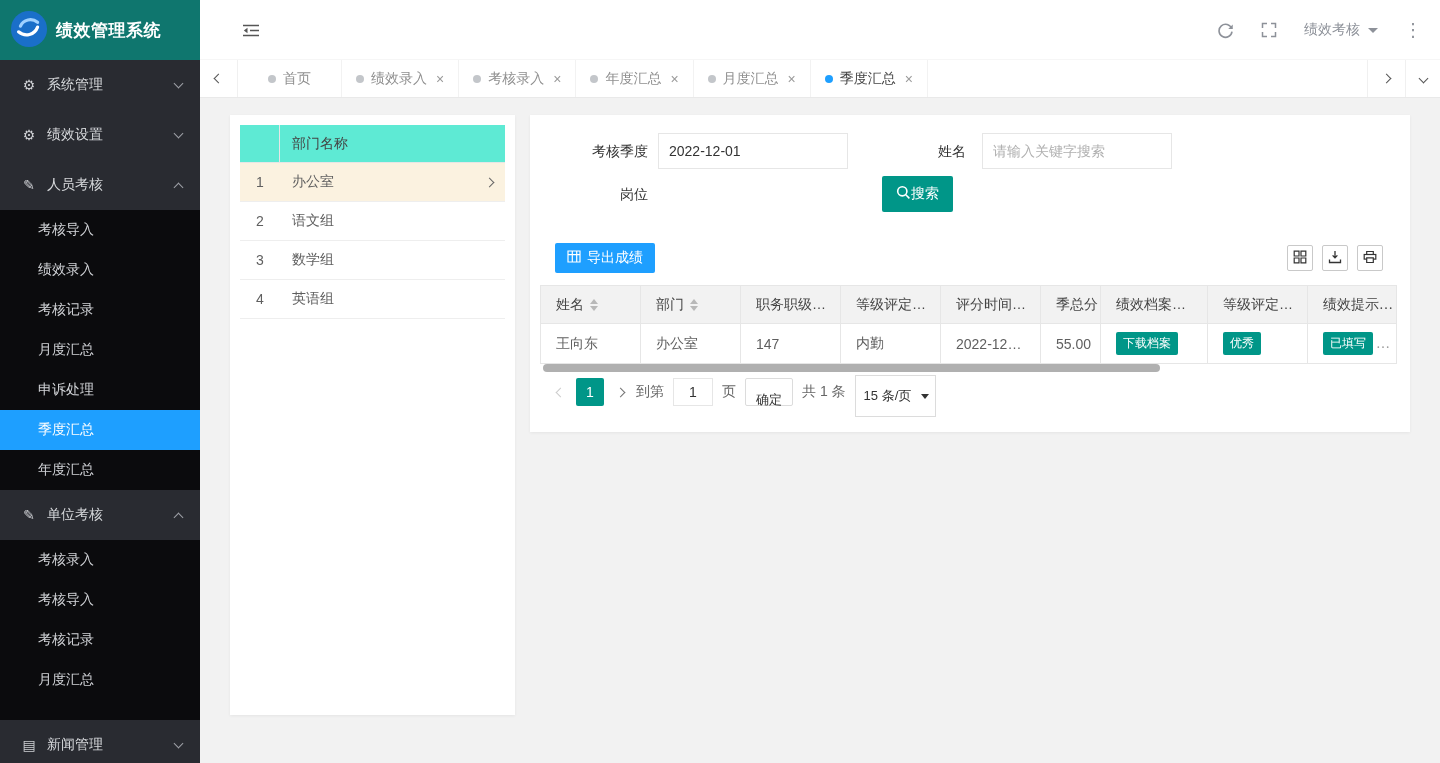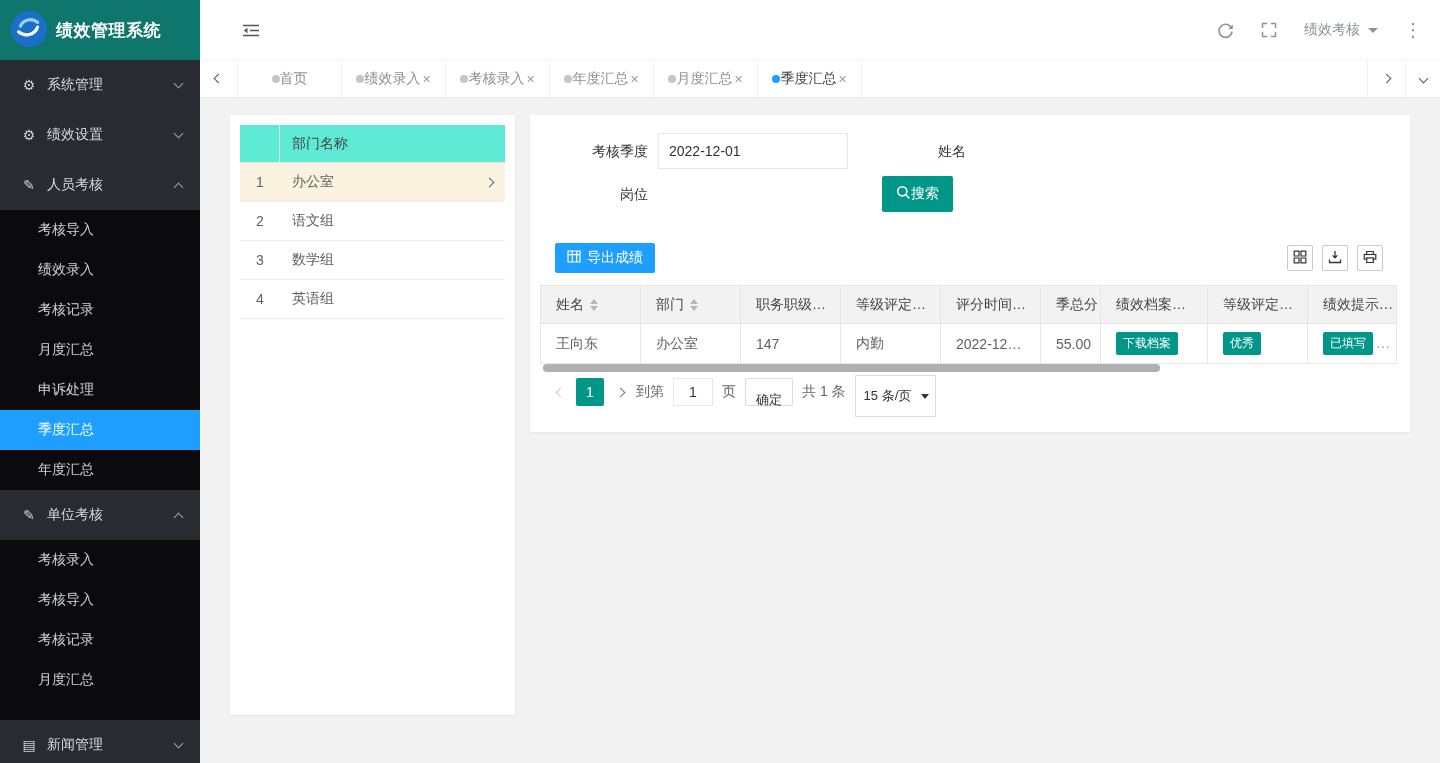--- a/index.html
+++ b/index.html
@@ -36,21 +36,21 @@
   .tb-icon { width:18px; height:18px; display:flex; align-items:center; justify-content:center; cursor:pointer; }
   .role-menu { display:flex; align-items:center; gap:8px; font-size:14px; cursor:pointer; color:#8d9199; }
   .more { font-size:18px; line-height:1; cursor:pointer; }
 
   
   .tabbar { position:absolute; left:200px; top:60px; width:1240px; height:38px; background:#fff; border-bottom:1px solid #e9e9e9; display:flex; }
   .tab-nav { width:38px; height:100%; display:flex; align-items:center; justify-content:center; color:#555; border-right:1px solid #f0f0f0; cursor:pointer; flex:0 0 auto; }
   .tab-nav.right { margin-left:auto; border-right:none; border-left:1px solid #f0f0f0; }
   .tab-nav.down { width:35px; border-right:none; border-left:1px solid #f0f0f0; }
   .tabs { display:flex; overflow:hidden; flex:0 1 auto; }
-  .tab { display:flex; align-items:center; justify-content:center; min-width:104px; padding:0 14px; border-right:1px solid #f2f2f2; color:#8f8f8f; font-size:14px; cursor:pointer; white-space:nowrap; }
+  .tab { display:flex; align-items:center; justify-content:center; gap:7px; min-width:104px; padding:0 14px; border-right:1px solid #f2f2f2; color:#8f8f8f; font-size:14px; cursor:pointer; white-space:nowrap; }
   .tab .dot { width:8px; height:8px; border-radius:50%; background:#c3c6ca; flex:0 0 auto; }
   .tab.active { color:#444; }
   .tab.active .dot { background:#1e9fff; }
   .tab .x { color:#9a9a9a; font-size:14px; margin-left:2px; }
 
   
   .main { position:absolute; left:200px; top:98px; width:1240px; height:665px; background:#f2f2f2; }
   .card { position:absolute; background:#fff; box-shadow:0 1px 3px rgba(0,0,0,.06); }
 
   
@@ -268,20 +268,21 @@
         <div class="c-idx">4</div>
         <div class="c-name">英语组</div>
       </div>
     </section>
 
     <section class="card content-card">
 
       <div class="flabel lab-quarter">考核季度</div>
       <input class="finput inp-quarter" value="2022-12-01" style="">
       <div class="flabel lab-name">姓名</div>
+      <input class="finput inp-name" placeholder="请输入关键字搜索" style="">
       <div class="flabel lab-pos">岗位</div>
       <button class="search-btn">
         <span>
           <svg width="15" height="15" viewBox="0 0 15 15">
             <circle cx="6.3" cy="6.3" r="4.6" fill="none" stroke="#fff" stroke-width="1.6"></circle>
             <path d="M9.8 9.8l3.6 3.6" stroke="#fff" stroke-width="1.6"></path>
           </svg>
         </span>
         <span>搜索</span>
       </button>

